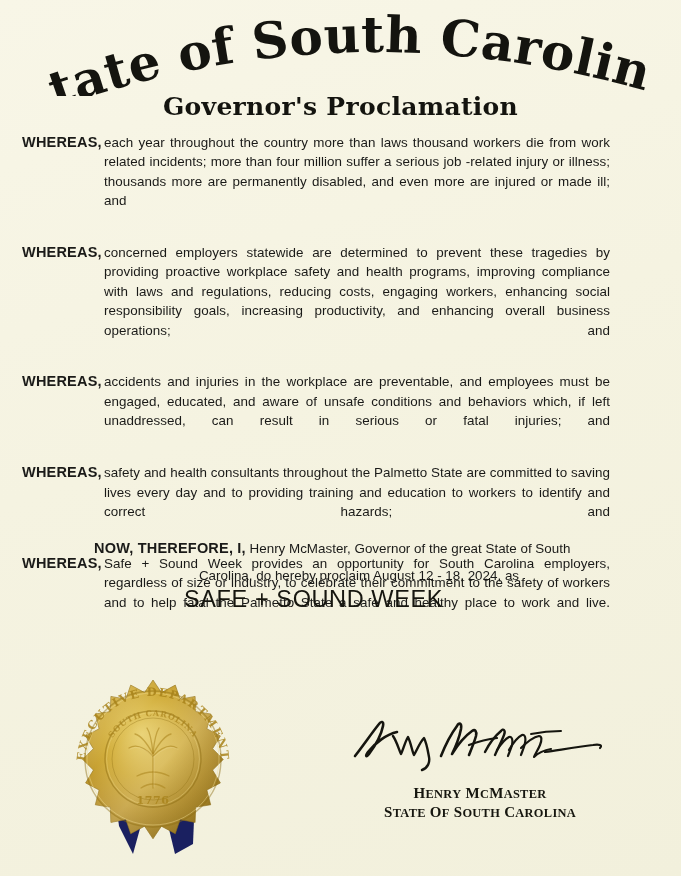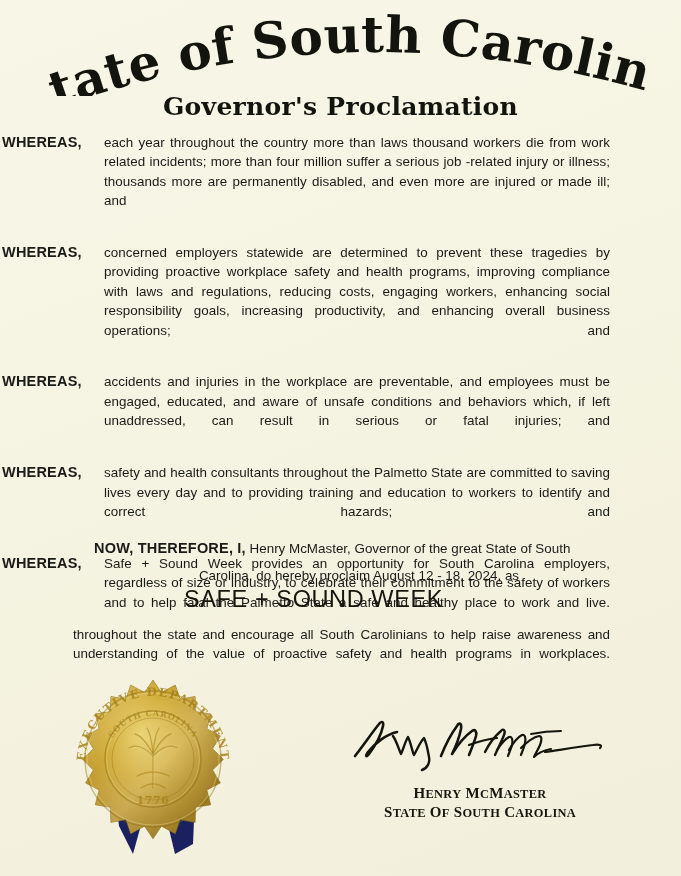--- a/index.html
+++ b/index.html
@@ -62,21 +62,21 @@
   .clause {
     display: flex;
     align-items: flex-start;
     padding: 0 71px 0 0;
     margin-bottom: 13px;
   }
   .clause-label {
     flex: 0 0 104px;
     width: 104px;
     text-align: left;
-    padding-left: 2px;
+    padding-left: 22px;
     box-sizing: border-box;
     font-size: 14.5px;
     font-weight: bold;
     letter-spacing: 0.2px;
     line-height: 19.4px;
     white-space: nowrap;
   }
   .clause-text {
     flex: 1 1 auto;
     font-size: 13.4px;
@@ -224,21 +224,20 @@
   <div class="now-block">
     <div class="now-para">
       <span class="lead">NOW, THEREFORE, I,</span>
       <span>Henry McMaster, Governor of the great State of South</span>
       <span class="now-line2">Carolina, do hereby proclaim August 12 - 18, 2024, as</span>
     </div>
   </div>
 
   <div class="headline">SAFE + SOUND  WEEK</div>
 
-  <div class="closing">throughout the state and encourage all South Carolinians to help raise awareness and understanding of the value of proactive safety and health programs in workplaces.</div>
 
   <div class="seal">
     <svg width="180" height="185" viewBox="0 0 180 185" xmlns="http://www.w3.org/2000/svg">
       <defs>
         <radialGradient id="goldGrad" cx="42%" cy="34%" r="72%">
           <stop offset="0%" stop-color="#e8cf6a"></stop>
           <stop offset="38%" stop-color="#cfa931"></stop>
           <stop offset="70%" stop-color="#b98f1f"></stop>
           <stop offset="100%" stop-color="#9c7714"></stop>
         </radialGradient>

